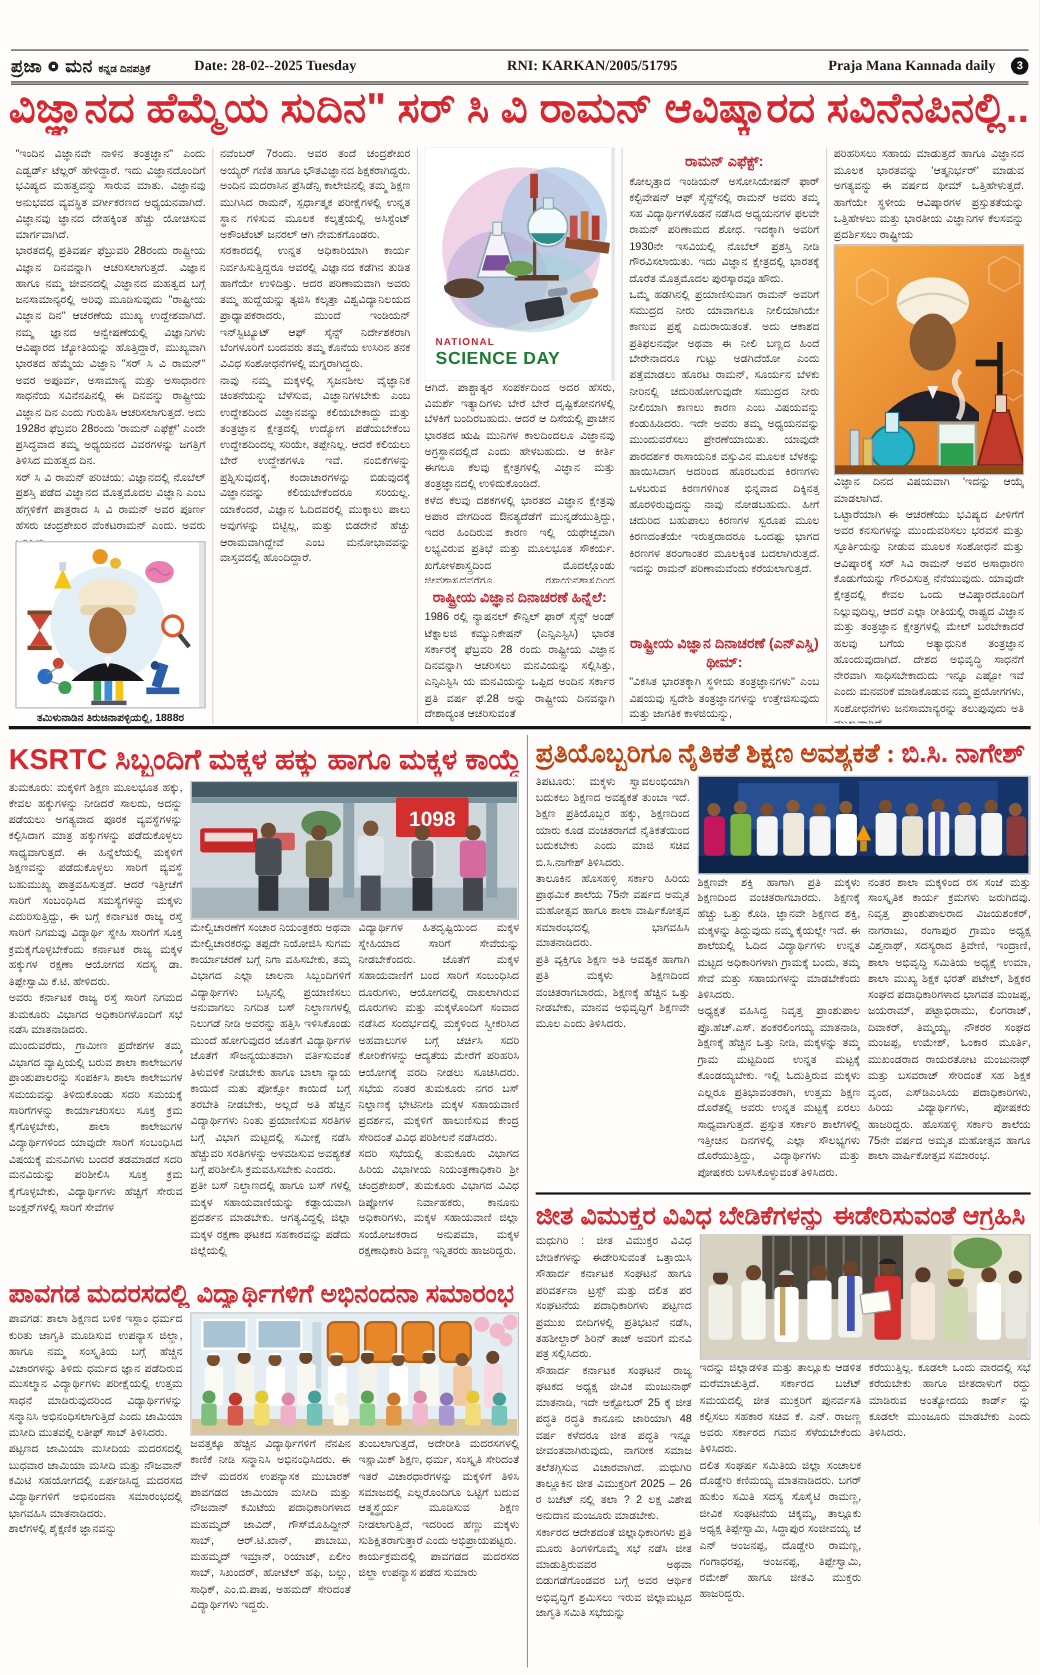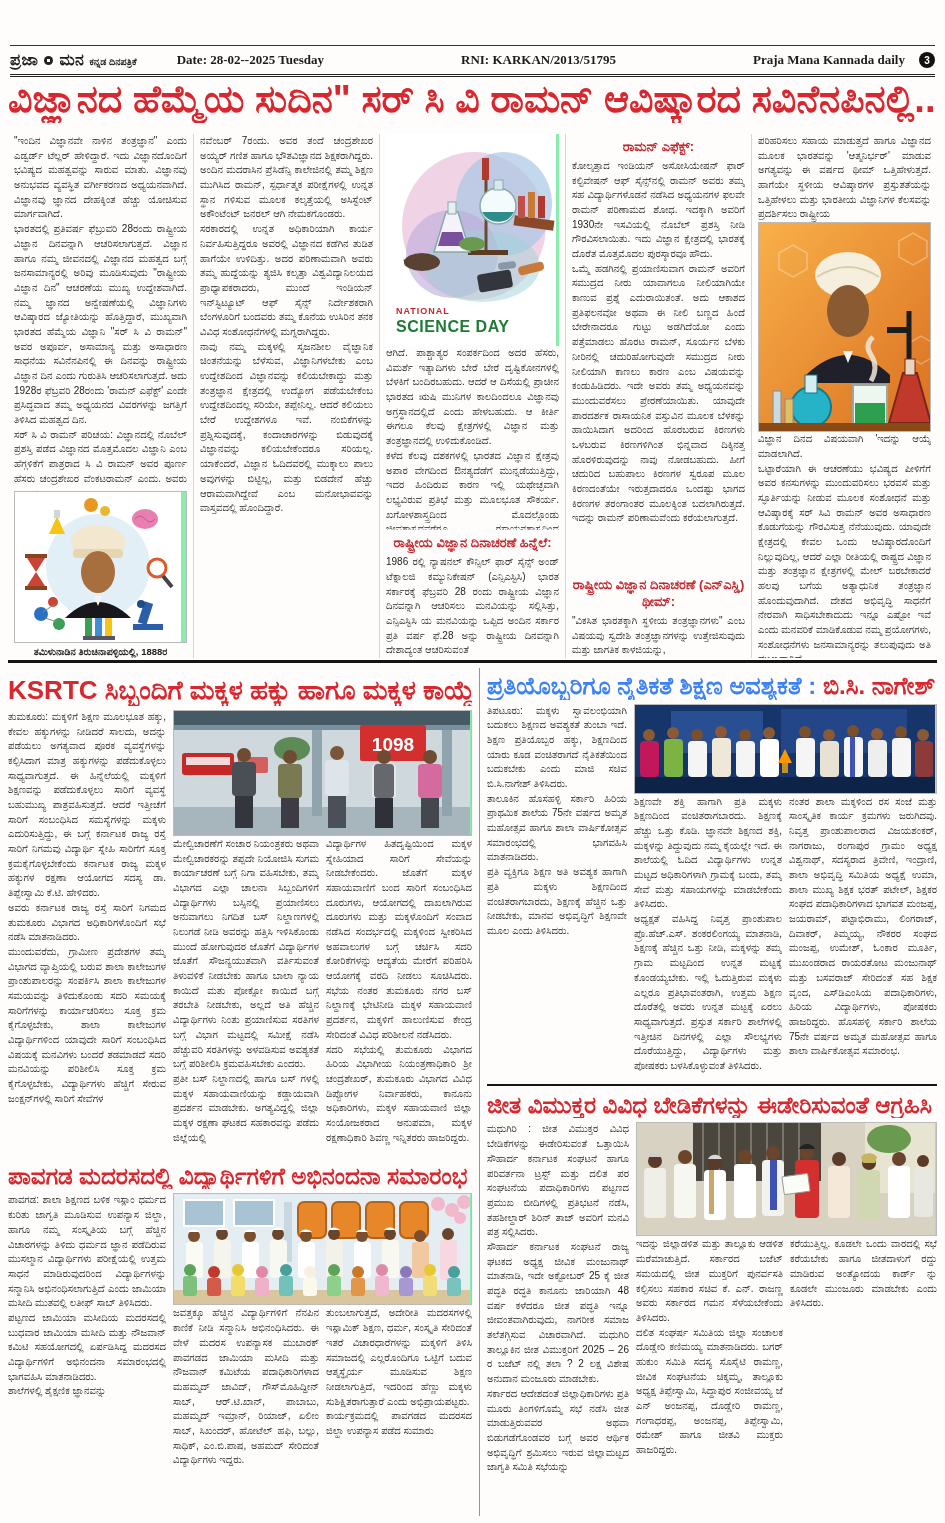--- a/index.html
+++ b/index.html
@@ -23,37 +23,37 @@
                  font-size:38px;line-height:1.2;font-weight:bold;color:#d8272e;text-align:center;
                  white-space:nowrap;overflow:hidden;}
   
   .lead-cols{position:absolute;left:8px;top:134px;width:929px;height:524px;display:flex;}
   .lead-cols .col{flex:1 1 0;display:flex;flex-direction:column;overflow:hidden;padding:0 6px;}
   .lead-cols .col + .col{border-left:1px solid #d8d4cf;}
   .body{margin:0;font-size:10px;line-height:1.47;text-align:justify;white-space:pre-line;overflow:hidden;}
   .grow{flex:1 1 auto;}
   .subhead{margin:5px 0 3px 0;font-size:13px;line-height:1.3;font-weight:bold;color:#c4272d;text-align:center;}
   .caption{margin:3px 0 0 0;font-size:9.5px;font-weight:bold;text-align:center;}
-  .imgbox{flex:0 0 auto;border:1px solid #bbb;overflow:hidden;position:relative;background:#86efac;text-align:right;}
+  .imgbox{flex:0 0 auto;border:1px solid #bbb;overflow:hidden;position:relative;background:#e5e5e5;text-align:right;}
   .imgbox svg{display:block;}
   
   .sci-lab1{position:absolute;left:10px;bottom:30px;color:#c4272d;font-weight:bold;font-size:9px;letter-spacing:1px;}
   .sci-lab2{position:absolute;left:10px;bottom:10px;color:#1e7a34;font-weight:bold;font-size:16px;letter-spacing:.5px;}
   
   .rule-thick{position:absolute;left:8px;width:929px;top:660px;height:3px;background:#151515;}
   .v-divider{position:absolute;left:479px;top:668px;width:1px;height:848px;background:#9a948c;}
   
   .art{position:absolute;overflow:hidden;}
   .art h2{margin:0 0 4px 0;font-weight:bold;color:#d8272e;line-height:1.15;white-space:nowrap;overflow:hidden;}
   .art .row{display:flex;gap:7px;}
   .art .ncol{overflow:hidden;}
   .twocol{display:flex;gap:7px;flex:1 1 auto;overflow:hidden;}
   .twocol .ncol{flex:1 1 0;}
   .rightstack{display:flex;flex-direction:column;gap:1px;flex:1 1 auto;overflow:hidden;}
-  .hl-black{color:#3b82f6;}
+  .hl-black{color:#c2410c;font-family:Liberation Serif, serif;}
   #ksrtc{left:8px;top:676px;width:464px;height:484px;}
   #ksrtc h2{font-size:26px;}
   #nagesh{left:487px;top:672px;width:450px;height:412px;border-bottom:2px solid #151515;}
   #nagesh h2{font-size:24px;}
   #madhugiri{left:487px;top:1092px;width:450px;height:428px;}
   #madhugiri h2{font-size:23px;}
   #pavagada{left:8px;top:1163px;width:464px;height:355px;}
   #pavagada h2{font-size:23px;}
 </style>
 </head>
@@ -63,21 +63,21 @@
 
   <header class="masthead">
     <div class="logo-wrap">
       <span class="logo">ಪ್ರಜಾ</span>
       <span class="logo-flower"></span>
       <span class="logo">ಮನ</span>
       <span class="logo-sub">ಕನ್ನಡ ದಿನಪತ್ರಿಕೆ</span>
     </div>
     <div class="mh-mid">
       <span>Date: 28-02--2025 Tuesday</span>
-      <span>RNI: KARKAN/2013/51795</span>
+      <span>RNI: KARKAN/2005/51795</span>
       <span>Praja Mana Kannada daily</span>
     </div>
     <span class="page-badge">3</span>
   </header>
 
   <h1 class="lead-headline">ವಿಜ್ಞಾನದ ಹೆಮ್ಮೆಯ ಸುದಿನ" ಸರ್ ಸಿ ವಿ ರಾಮನ್ ಆವಿಷ್ಕಾರದ ಸವಿನೆನಪಿನಲ್ಲಿ...</h1>
 
   <section class="lead-cols">
     <div class="col">
       <p class="body grow">"ಇಂದಿನ ವಿಜ್ಞಾನವೇ ನಾಳಿನ ತಂತ್ರಜ್ಞಾನ" ಎಂದು ಎಡ್ವರ್ಡ್ ಟೆಲ್ಲರ್ ಹೇಳಿದ್ದಾರೆ. ಇದು ವಿಜ್ಞಾನದೊಂದಿಗೆ ಭವಿಷ್ಯದ ಮಹತ್ವವನ್ನು ಸಾರುವ ಮಾತು. ವಿಜ್ಞಾನವು ಅನುಭವದ ವ್ಯವಸ್ಥಿತ ವರ್ಗೀಕರಣದ ಅಧ್ಯಯನವಾಗಿದೆ. ವಿಜ್ಞಾನವು ಜ್ಞಾನದ ದೇಹಕ್ಕಿಂತ ಹೆಚ್ಚು ಯೋಚಿಸುವ ಮಾರ್ಗವಾಗಿದೆ.

